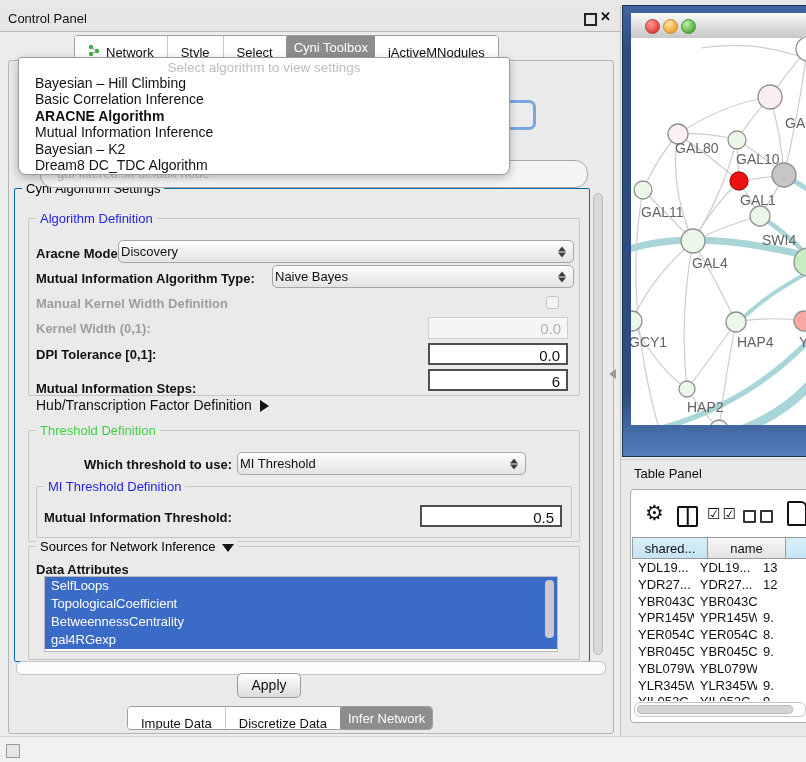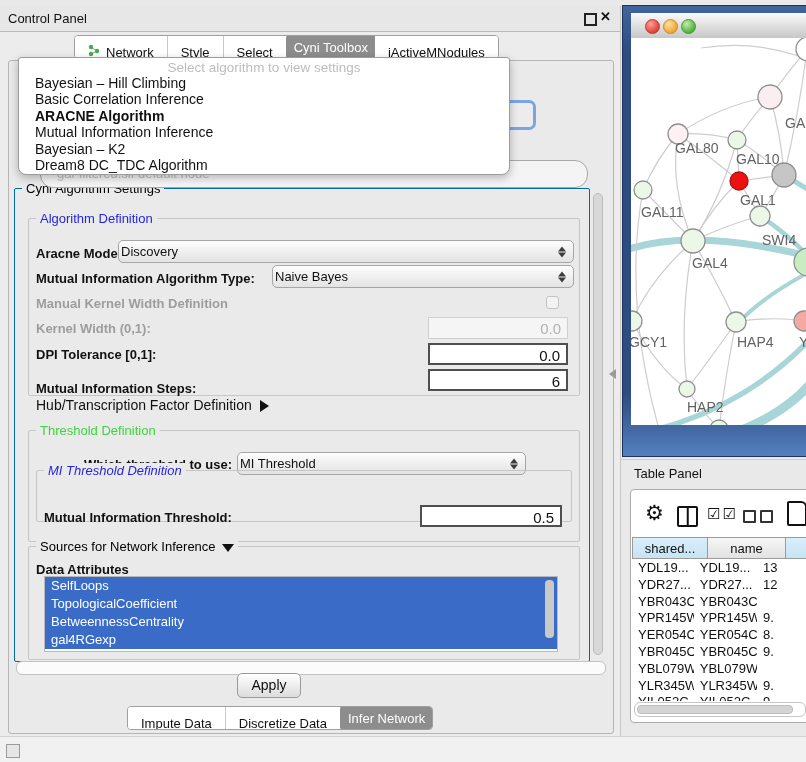--- a/index.html
+++ b/index.html
@@ -189,21 +189,21 @@
     <span class="legend green">Threshold Definition</span>
   </div>
   <div class="abs lbl" style="left:84px;top:457px;">Which threshold to use:</div>
   <div class="abs combo" style="left:237px;top:452px;width:289px;height:23px;">
     <span>MI Threshold</span>
     <span class="arr">
         <i class="up"></i>
         <i class="dn"></i>
       </span>
   </div>
-  <div class="abs fs" style="left:36px;top:470px;width:534px;height:50px;border-color:#c6c6c6;font-style:italic;">
+  <div class="abs fs" style="left:36px;top:486px;width:534px;height:50px;border-color:#c6c6c6;">
     <span class="legend blue">MI Threshold Definition</span>
   </div>
   <div class="abs lbl" style="left:44px;top:510px;">Mutual Information Threshold:</div>
   <div class="abs field" style="left:420px;top:505px;width:142px;height:22px;">0.5</div>
 
   <div class="abs fs" style="left:28px;top:546px;width:550px;height:112px;border-color:#c6c6c6;">
     <span class="legend"><span>Sources for Network Inference</span><span class="tri-down"></span></span>
   </div>
   <div class="abs lbl" style="left:36px;top:562px;">Data Attributes</div>
   <div class="abs" id="attr-list">

